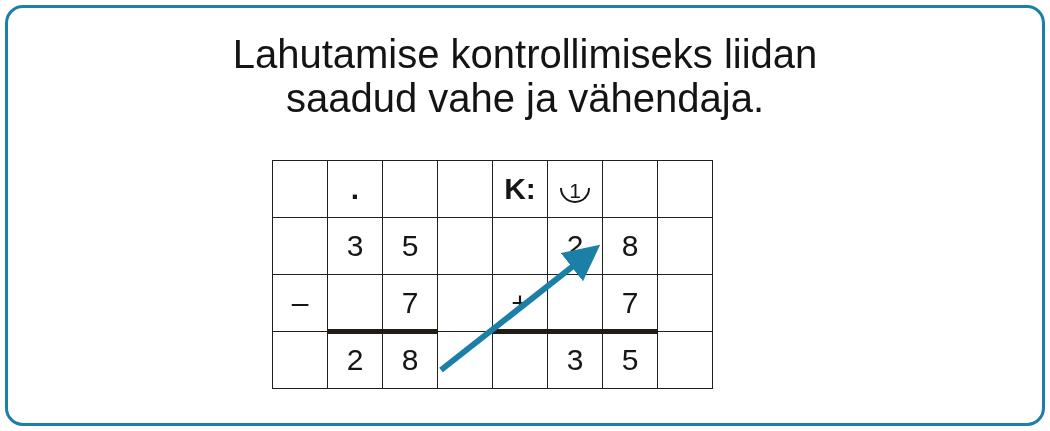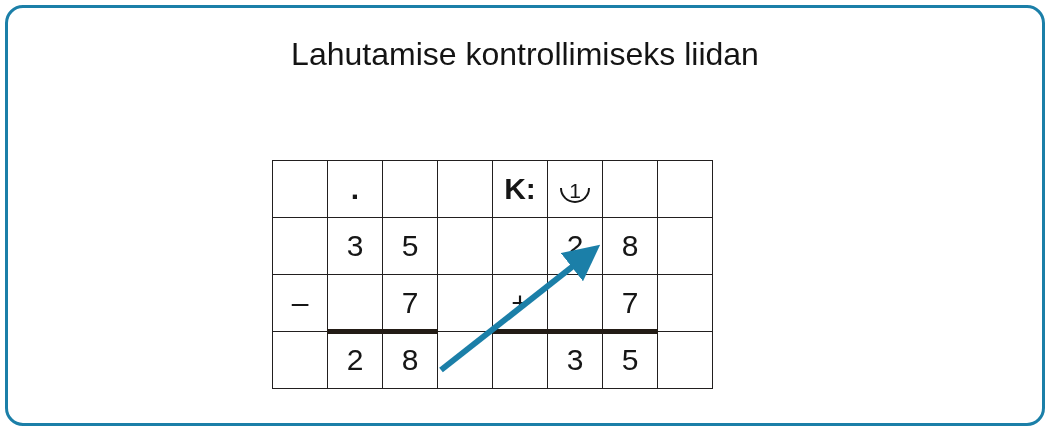--- a/index.html
+++ b/index.html
@@ -33,21 +33,21 @@
     border: 1px solid #ffffff;
     border-radius: 15px;
   }
   .heading {
     position: absolute;
     left: 0;
     top: 32px;
     width: 1050px;
     text-align: center;
     color: #141414;
-    font-size: 32px;
+    font-size: 40px;
     line-height: 44px;
     font-family: "Liberation Sans", sans-serif;
   }
   .heading div { white-space: pre; }
 
   .grid-wrap {
     position: absolute;
     left: 272px;
     top: 160px;
   }
@@ -102,20 +102,21 @@
 </style>
 </head>
 <body>
 
 <div class="frame">
   <div class="frame-inner"></div>
 </div>
 
 <div class="heading">
   <div>Lahutamise kontrollimiseks liidan</div>
+  <div>saadud vahe ja vähendaja.</div>
 </div>
 
 <div class="grid-wrap">
   <table class="grid">
     <tbody>
         <tr>
       <td class="w-narrow"></td>
       <td class="dot">.</td>
       <td></td>
       <td></td>

